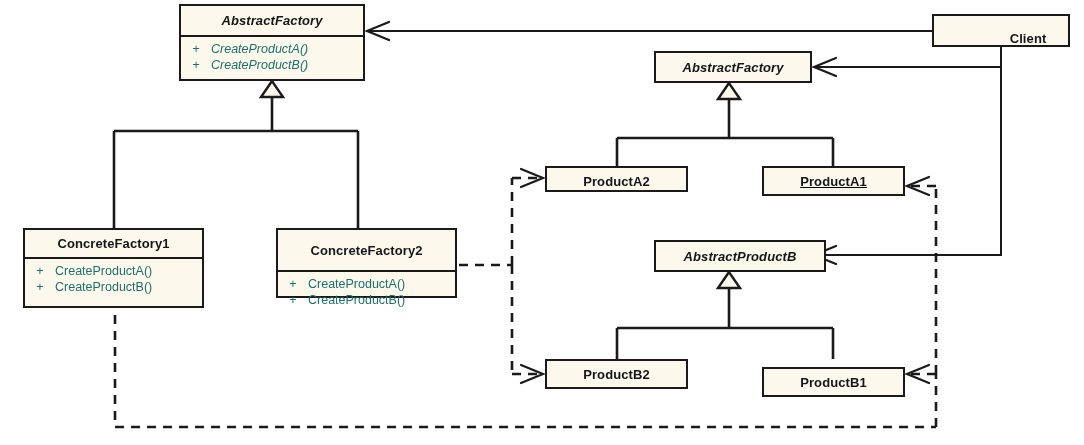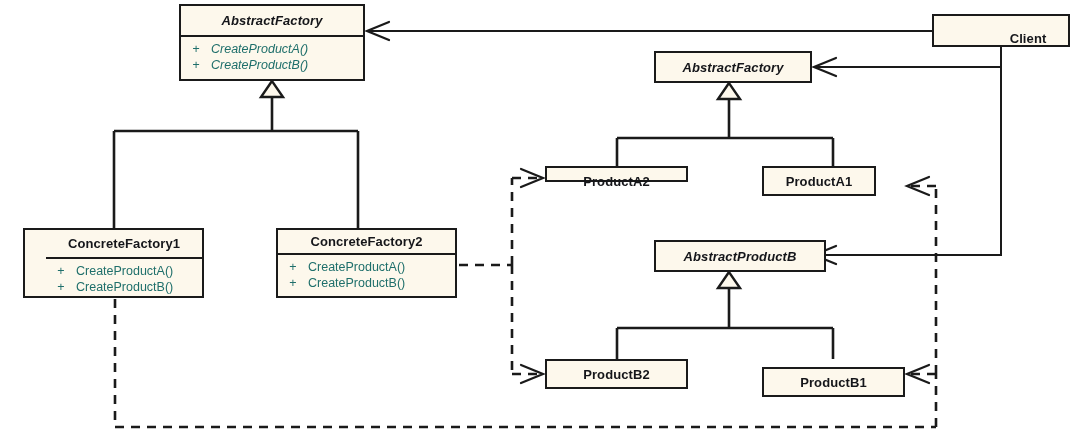--- a/index.html
+++ b/index.html
@@ -72,33 +72,33 @@
   .uml-sig {
     flex: 1 1 auto;
   }
   .uml-member.italic .uml-sig,
   .uml-member.italic .uml-vis {
     font-style: italic;
   }
   
   #node-abstractfactory   { left:179px; top:4px;   width:186px; height:77px; }
   #node-abstractfactory .uml-name    { height: 29px; }
-  #node-concretefactory1  { left:23px;  top:228px; width:181px; height:70px;padding-left:21px; }
+  #node-concretefactory1  { left:23px;  top:228px; width:181px; height:80px; }
   #node-concretefactory1 .uml-name   { height: 27px; }
   #node-concretefactory2  { left:276px; top:228px; width:181px; height:70px; }
-  #node-concretefactory2 .uml-name   { height: 23px; }
+  #node-concretefactory2 .uml-name   { height: 40px; }
   #node-client            { left:932px; top:14px;  width:138px; height:33px; }
   #node-client .uml-name  { height: 44px; margin-left: 27px; }
   #node-abstractproducta  { left:654px; top:51px;  width:158px; height:32px; }
   #node-abstractproducta .uml-name   { height: 28px; }
   #node-abstractproductb  { left:654px; top:240px; width:172px; height:32px; }
   #node-abstractproductb .uml-name   { height: 28px; }
-  #node-producta2         { left:545px; top:166px; width:143px; height:16px; }
+  #node-producta2         { left:545px; top:166px; width:143px; height:26px; }
   #node-producta2 .uml-name          { height: 26px; }
-  #node-producta1         { left:762px; top:166px; width:114px; height:30px; }
+  #node-producta1         { left:762px; top:166px; width:143px; height:30px;text-decoration:underline; }
   #node-producta1 .uml-name          { height: 26px; }
   #node-productb2         { left:545px; top:359px; width:143px; height:30px; }
   #node-productb2 .uml-name          { height: 26px; border-radius: 8px; }
   #node-productb1         { left:762px; top:359px; width:143px; height:30px;margin-top:8px; }
   #node-productb1 .uml-name          { height: 26px; }
 </style>
 </head>
 <body>
 
 <div id="diagram-root">

